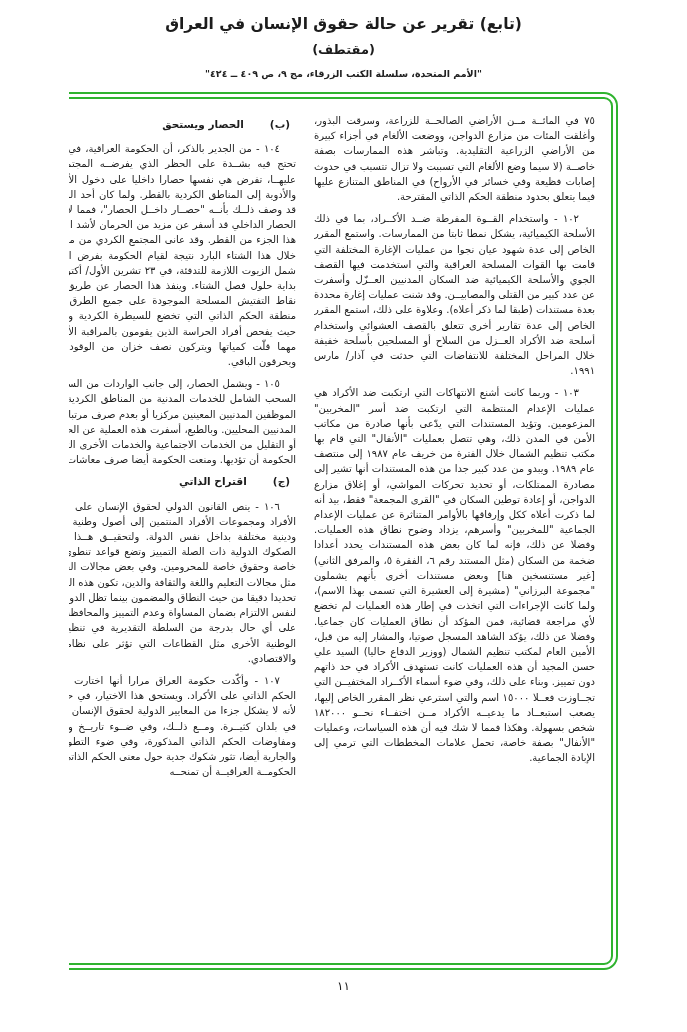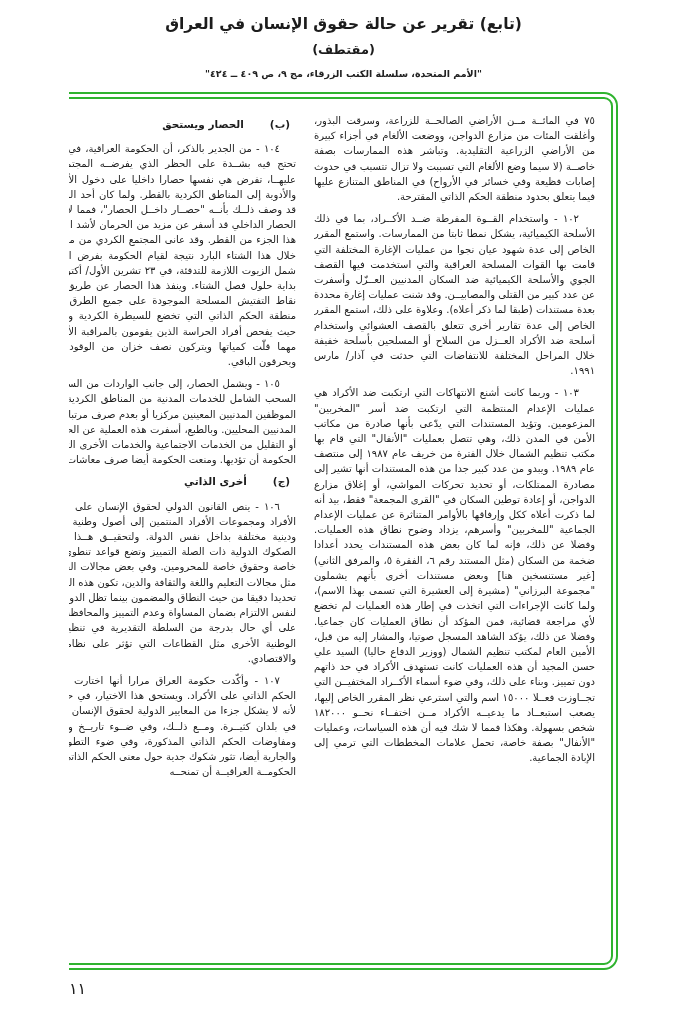--- a/index.html
+++ b/index.html
@@ -44,23 +44,23 @@
   .para.no-indent { text-indent: 0; }
   .section-heading {
     display: flex;
     gap: 26px;
     font-weight: bold;
     font-size: 10.5px;
     margin: 4px 6px 9px 0;
     text-indent: 0;
   }
   .page-footer {
-    text-align: left;
+    text-align: center;
     margin-top: 9px;
-    font-size: 16px;
+    font-size: 12px;
     color: #1c1c1c;
   }
 </style>
 </head>
 <body>
 
 <div class="page">
 
   <header class="doc-header">
     <div class="doc-title">(تابع) تقرير عن حالة حقوق الإنسان في العراق</div>
@@ -79,21 +79,21 @@
 
       <div class="col">
         <div class="section-heading">
           <span>(ب)</span>
           <span>الحصار ويستحق</span>
         </div>
         <p class="para">١٠٤ - من الجدير بالذكر، أن الحكومة العراقية، في الوقت الذي تحتج فيه بشــدة على الحظر الذي يفرضــه المجتمــع الدولــي عليهــا، تفرض هي نفسها حصارا داخليا على دخول الأغذية والوقود والأدوية إلى المناطق الكردية بالقطر. ولما كان أحد الزعماء الأكراد قد وصف ذلــك بأنــه "حصــار داخــل الحصار"، فمما لا شك فيه أن الحصار الداخلي قد أسفر عن مزيد من الحرمان لأشد المحتاجين في هذا الجزء من القطر. وقد عانى المجتمع الكردي من مصاعب خاصة خلال هذا الشتاء البارد نتيجة لقيام الحكومة بفرض الحصار، الذي شمل الزيوت اللازمة للتدفئة، في ٢٣ تشرين الأول/ أكتوبر ١٩٩١، مع بداية حلول فصل الشتاء. وينفذ هذا الحصار عن طريق سلسلة من نقاط التفتيش المسلحة الموجودة على جميع الطرق الداخلة إلى منطقة الحكم الذاتي التي تخضع للسيطرة الكردية والخارجة منها حيث يفحص أفراد الحراسة الذين يقومون بالمراقبة الأغذية والوقود مهما قلّت كمياتها ويتركون نصف خزان من الوقود لكل سيارة ويحرقون الباقي.</p>
         <p class="para">١٠٥ - ويشمل الحصار، إلى جانب الواردات من السلع الأساسية، السحب الشامل للخدمات المدنية من المناطق الكردية، سواء بنقل الموظفين المدنيين المعينين مركزيا أو بعدم صرف مرتبات الموظفين المدنيين المحليين. وبالطبع، أسفرت هذه العملية عن الحرمان الكامل أو التقليل من الخدمات الاجتماعية والخدمات الأخرى التي ينتظر من الحكومة أن تؤديها. ومنعت الحكومة أيضا صرف معاشات المتقاعدين.</p>
         <div class="section-heading">
           <span>(ج)</span>
-          <span>أخرى الذاتي</span>
+          <span>اقتراح الذاتي</span>
         </div>
         <p class="para">١٠٦ - ينص القانون الدولي لحقوق الإنسان على المساواة بين الأفراد ومجموعات الأفراد المنتمين إلى أصول وطنية وإثنية ولغوية ودينية مختلفة بداخل نفس الدولة. ولتحقيــق هــذا الهدف، تمنع الصكوك الدولية ذات الصلة التمييز وتضع قواعد تنطوي على تدابير خاصة وحقوق خاصة للمحرومين. وفي بعض مجالات الحياة الوطنية، مثل مجالات التعليم واللغة والثقافة والدين، تكون هذه القواعد محددة تحديدا دقيقا من حيث النطاق والمضمون بينما تظل الدول التي تخضع لنفس الالتزام بضمان المساواة وعدم التمييز والمحافظة عليها، تتمتع على أي حال بدرجة من السلطة التقديرية في تنظيم القطاعات الوطنية الأخرى مثل القطاعات التي تؤثر على نظامها السياسي والاقتصادي.</p>
         <p class="para">١٠٧ - وأكّدت حكومة العراق مرارا أنها اختارت سبيل اقتراح الحكم الذاتي على الأكراد. ويستحق هذا الاختيار، في حد ذاته، الثناء لأنه لا يشكل جزءا من المعايير الدولية لحقوق الإنسان رغم الأخذ به في بلدان كثيــرة. ومــع ذلــك، وفي ضــوء تاريــخ ومصير أنظمة ومفاوضات الحكم الذاتي المذكورة، وفي ضوء التطورات السلبية والجارية أيضا، تثور شكوك جدية حول معنى الحكم الذاتي الذي تريــد الحكومــة العراقيــة أن تمنحــه</p>
       </div>
 
     </div>
   </div>
 
   <footer class="page-footer">
     <span>١١</span>

